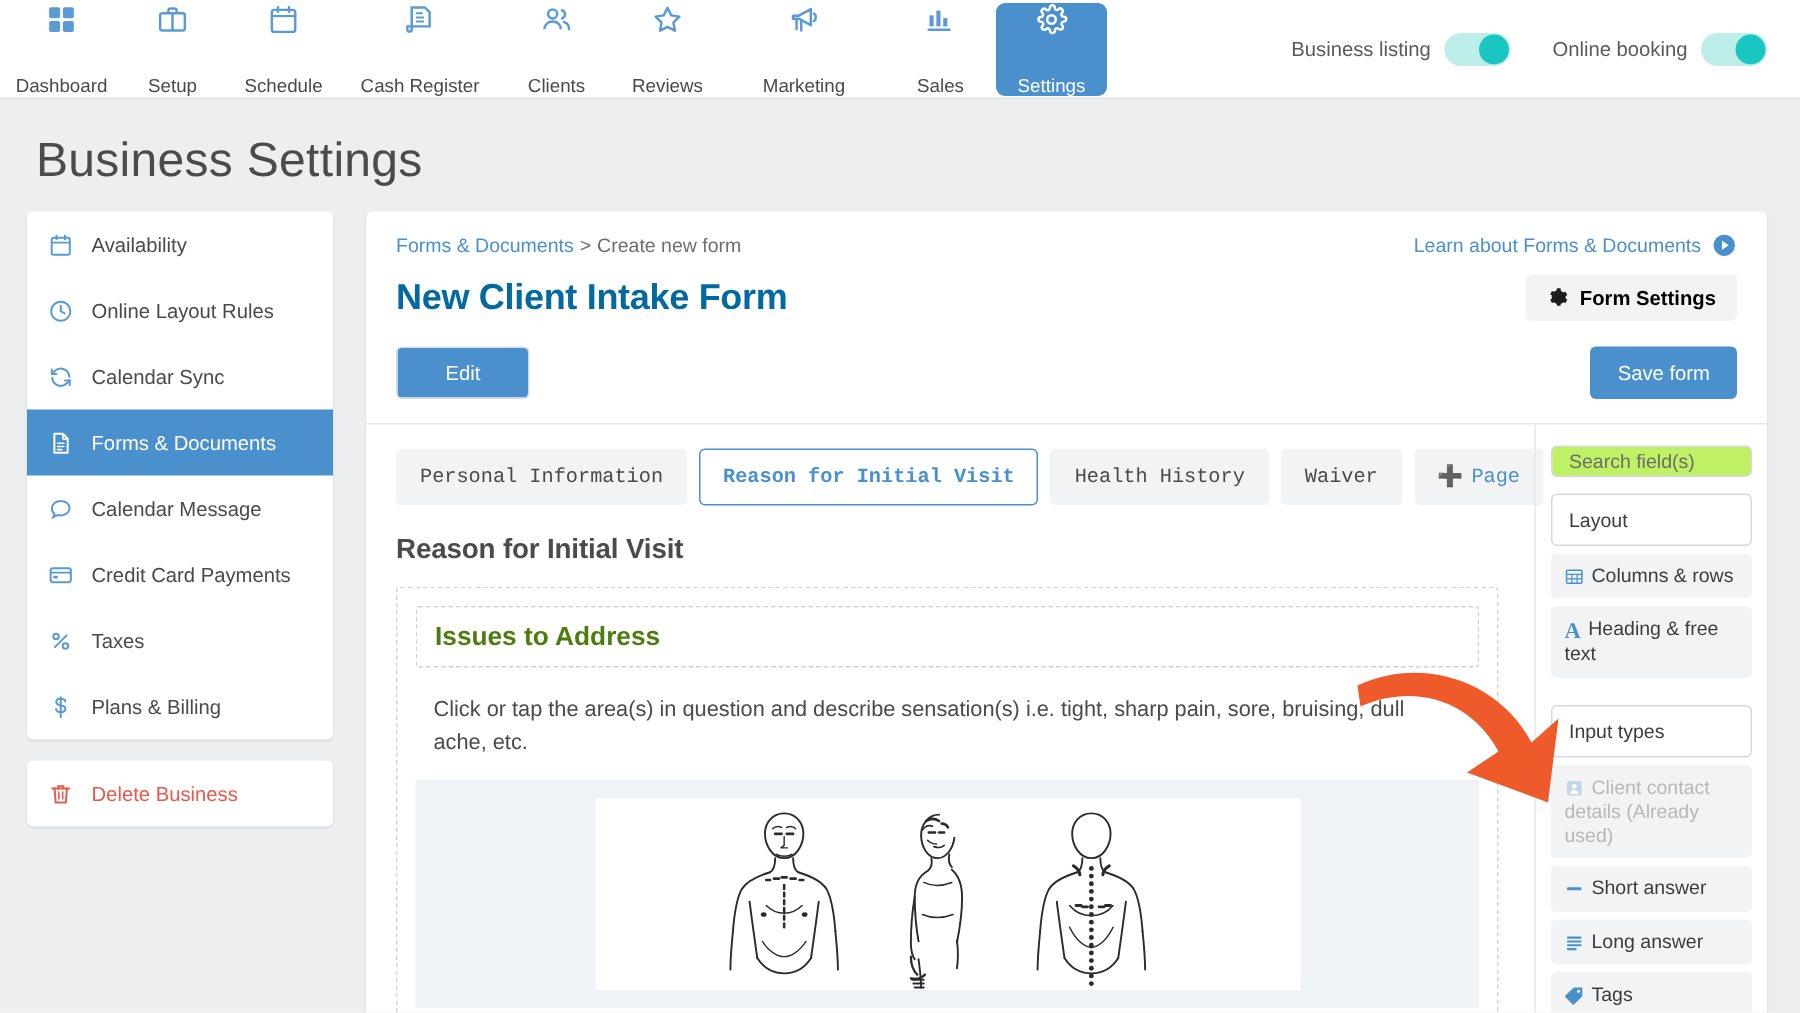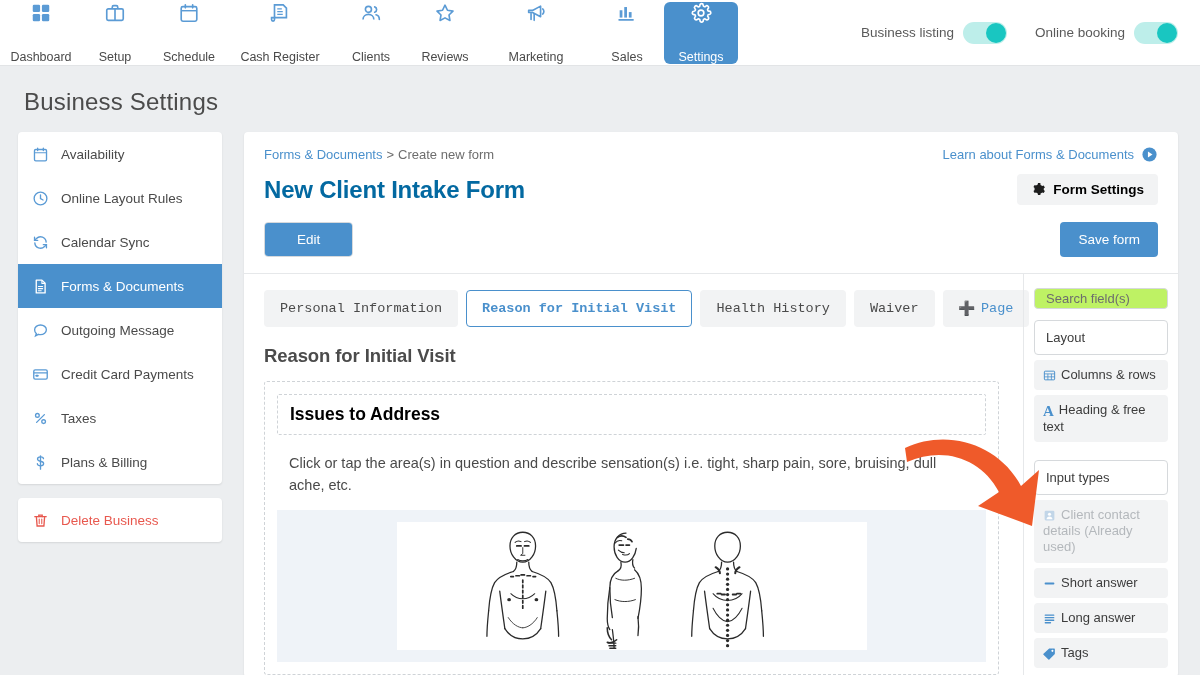--- a/index.html
+++ b/index.html
@@ -43,21 +43,21 @@
     background: #bdeeea; position: relative; cursor: pointer;
   }
   .switch .knob {
     position: absolute; right: 1px; top: 1px;
     width: 20px; height: 20px; border-radius: 50%;
     background: #19c6c1;
   }
 
   
   .page-title {
-    font-size: 24px; color: #4b4b4b; font-weight: normal;
+    font-size: 32px; color: #4b4b4b; font-weight: normal;
     padding: 22px 0 0 24px; letter-spacing: .2px;
   }
 
   
   .layout { display: flex; padding: 16px 22px 0 18px; gap: 22px; align-items: flex-start; }
 
   
   .sidebar { width: 204px; flex: 0 0 204px; }
   .side-card {
     background: #fff; border-radius: 4px;
@@ -148,21 +148,21 @@
     font-size: 18.5px; color: #4b4b4b; font-weight: bold;
     margin-bottom: 14px; letter-spacing: -.1px;
   }
   .canvas {
     border: 1px dashed #cfd3d7; border-radius: 3px;
     padding: 12px; margin-right: 4px;
   }
   .block-head {
     border: 1px dashed #cfd3d7; border-radius: 2px;
     padding: 9px 12px;
-    font-size: 17.5px; font-weight: bold; color: #000000;
+    font-size: 17.5px; font-weight: bold; color: #4d7c0f;
   }
   .block-text {
     padding: 17px 12px 14px 12px; font-size: 14.5px;
     color: #4a4a4a; line-height: 1.52;
   }
   .imgbox {
     background: #eff3f8; padding: 12px 0;
     display: flex; justify-content: center;
   }
   .imgbox svg { display: block; background: #fff; }
@@ -376,21 +376,21 @@
         </span>
         <span class="slbl">Forms &amp; Documents</span>
       </div>
 
       <div class="side-item">
         <span class="sico">
           <svg width="17" height="17" viewBox="0 0 24 24" fill="none" stroke="currentColor" stroke-width="1.9">
             <path d="M12 4.2c4.6 0 8.3 3 8.3 6.8S16.6 17.8 12 17.8c-1 0-2-.15-2.9-.42L5 19.5l1.1-3.1C4.5 15.1 3.7 13.2 3.7 11 3.7 7.2 7.4 4.2 12 4.2z"></path>
           </svg>
         </span>
-        <span class="slbl">Outgoing Message</span>
+        <span class="slbl">Calendar Message</span>
       </div>
 
       <div class="side-item">
         <span class="sico">
           <svg width="17" height="17" viewBox="0 0 24 24" fill="none" stroke="currentColor" stroke-width="1.9">
             <rect x="2.5" y="5.5" width="19" height="13" rx="2"></rect>
             <path d="M2.5 9.6h19" stroke-width="1.7"></path>
             <rect x="5" y="12.4" width="4.2" height="2.6" rx=".7" fill="currentColor" stroke="none"></rect>
           </svg>
         </span>

